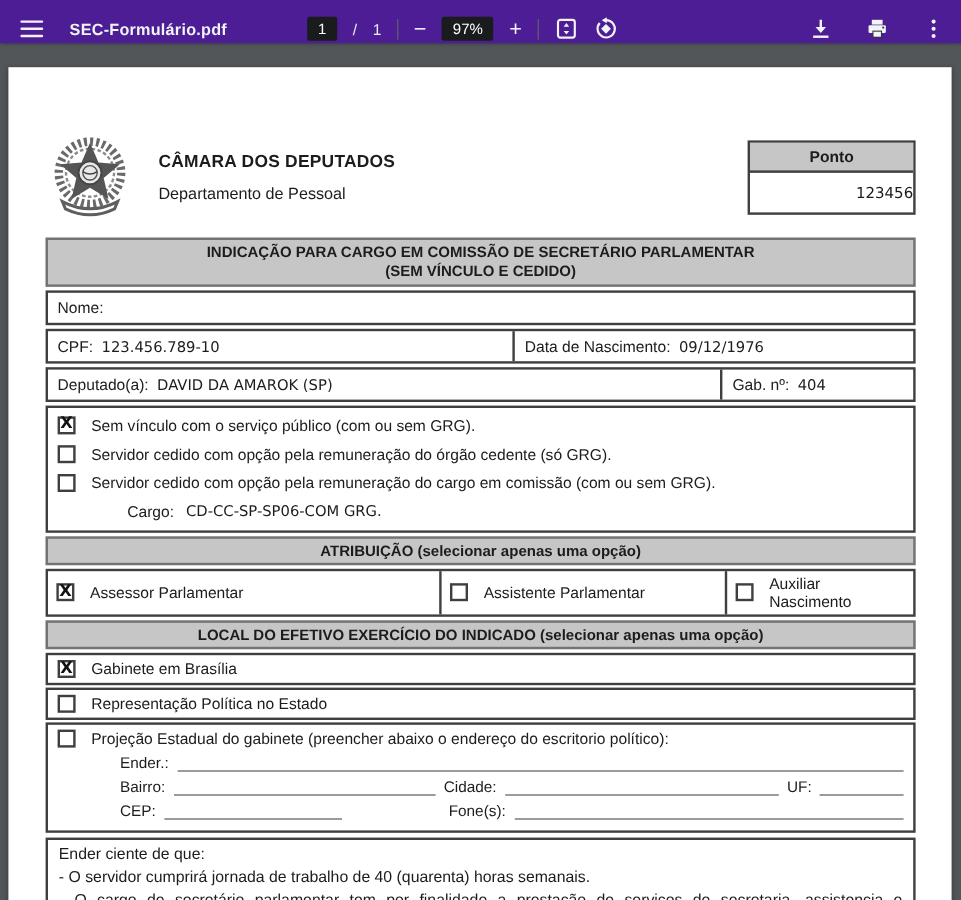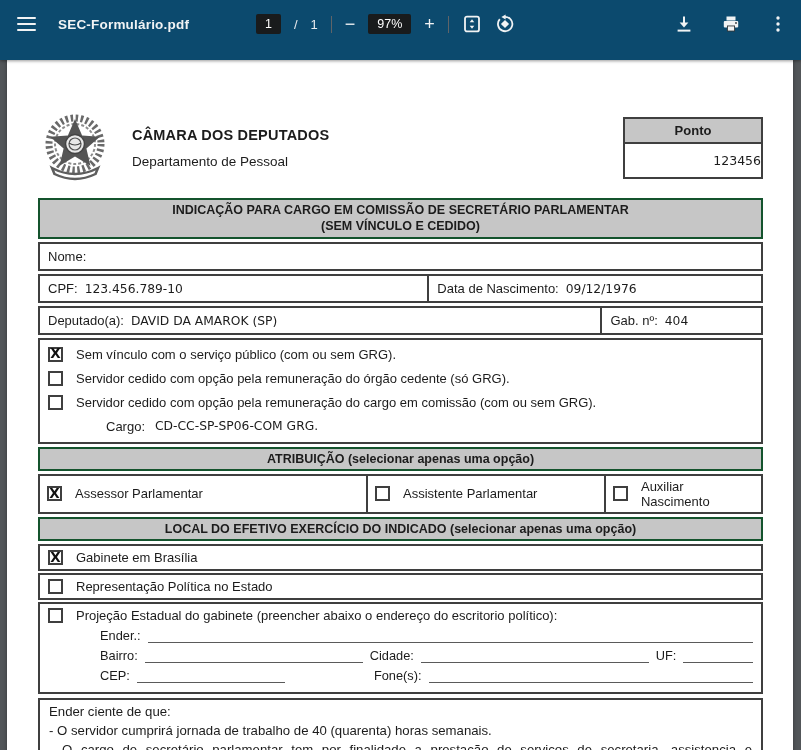--- a/index.html
+++ b/index.html
@@ -4,21 +4,21 @@
 <style>
   * { box-sizing: border-box; }
   html,body { margin:0; padding:0; }
   body {
     width:801px; height:750px; overflow:hidden;
     background:#525659;
     font-family:"Liberation Sans", sans-serif;
     -webkit-font-smoothing:antialiased;
   }
   
-  .toolbar { position:relative; height:60px; background:#0c4a6e; color:#f1f3f4; z-index:5; box-shadow:0 1px 3px rgba(0,0,0,.4); }
+  .toolbar { position:relative; height:36px; background:#4c1d95; color:#f1f3f4; z-index:5; box-shadow:0 1px 3px rgba(0,0,0,.4); }
   .tb-left { position:absolute; left:17px; top:0; height:48px; display:flex; align-items:center; gap:22px; }
   .hamburger { width:19px; display:flex; flex-direction:column; gap:4px; cursor:pointer; }
   .hamburger i { height:2px; background:#f1f3f4; border-radius:1px; }
   .tb-title { font-size:13.5px; font-weight:bold; letter-spacing:.2px; color:#f1f3f4; }
   .tb-center { position:absolute; left:256px; top:0; height:48px; display:flex; align-items:center; gap:13px; font-size:13px; }
   .tb-field { background:#191b1c; color:#fff; padding:3px 9px; border-radius:2px; text-align:center; font-size:12.5px; min-width:13px; border:none; }
   .tb-sep { color:#e8eaed; }
   .tb-divider { width:1px; height:17px; background:#606468; }
   .tb-btn { display:flex; align-items:center; justify-content:center; cursor:pointer; font-size:18px; color:#f1f3f4; }
   .tb-right { position:absolute; right:13px; top:0; height:48px; display:flex; align-items:center; gap:27px; }
@@ -30,21 +30,21 @@
   .form-wrap { padding:54px 30px 0 31px; color:#1c1c1c; }
   
   .doc-header { display:flex; align-items:flex-start; margin-bottom:6px; height:82px; }
   .org { margin-left:20px; padding-top:17px; }
   .org-name { font-weight:bold; font-size:14.5px; letter-spacing:.2px; }
   .org-dept { font-size:13.5px; margin-top:11px; }
   .ponto-box { margin-left:auto; width:140px; border:2px solid #3f3f3f; margin-top:7px; }
   .ponto-h { background:#c6c6c6; border-bottom:2px solid #3f3f3f; text-align:center; font-weight:bold; font-size:13px; padding:4px 0; }
   .ponto-v { text-align:right; font-size:13px; padding:9px 0; font-family:"DejaVu Sans", sans-serif; font-size:12.5px;margin-left:16px; }
   
-  .bar { border:2px solid #14532d; background:#c6c6c6; text-align:center; font-weight:bold; font-size:12.5px; padding:2px 4px; margin-bottom:3px; line-height:1.3; }
+  .bar { border:2px solid #737373; background:#c6c6c6; text-align:center; font-weight:bold; font-size:12.5px; padding:2px 4px; margin-bottom:3px; line-height:1.3; }
   .row { border:2px solid #3f3f3f; margin-bottom:3px; font-size:13px; display:flex; align-items:stretch; }
   .cell { padding:5px 8px; display:flex; align-items:baseline; gap:7px; }
   .val { font-family:"DejaVu Sans", sans-serif; font-size:12.3px; white-space:nowrap; }
   .cb { width:15px; height:15px; border:2px solid #3f3f3f; background:#fff; display:inline-flex; align-items:center; justify-content:center; margin-right:13px; flex:none; cursor:pointer; }
   .cb .mark { font-weight:bold; font-size:13.5px; line-height:1; font-family:"DejaVu Sans", sans-serif; color:#111; }
   
   .vinculo-box { border:2px solid #3f3f3f; margin-bottom:3px; padding:7px 8px 6px; }
   .opt { display:flex; align-items:center; margin-bottom:9px; font-size:13px; }
   .opt:last-child { margin-bottom:0; }
   .cargo-line { display:flex; align-items:center; gap:10px; margin:9px 0 2px 58px; font-size:13px; }

